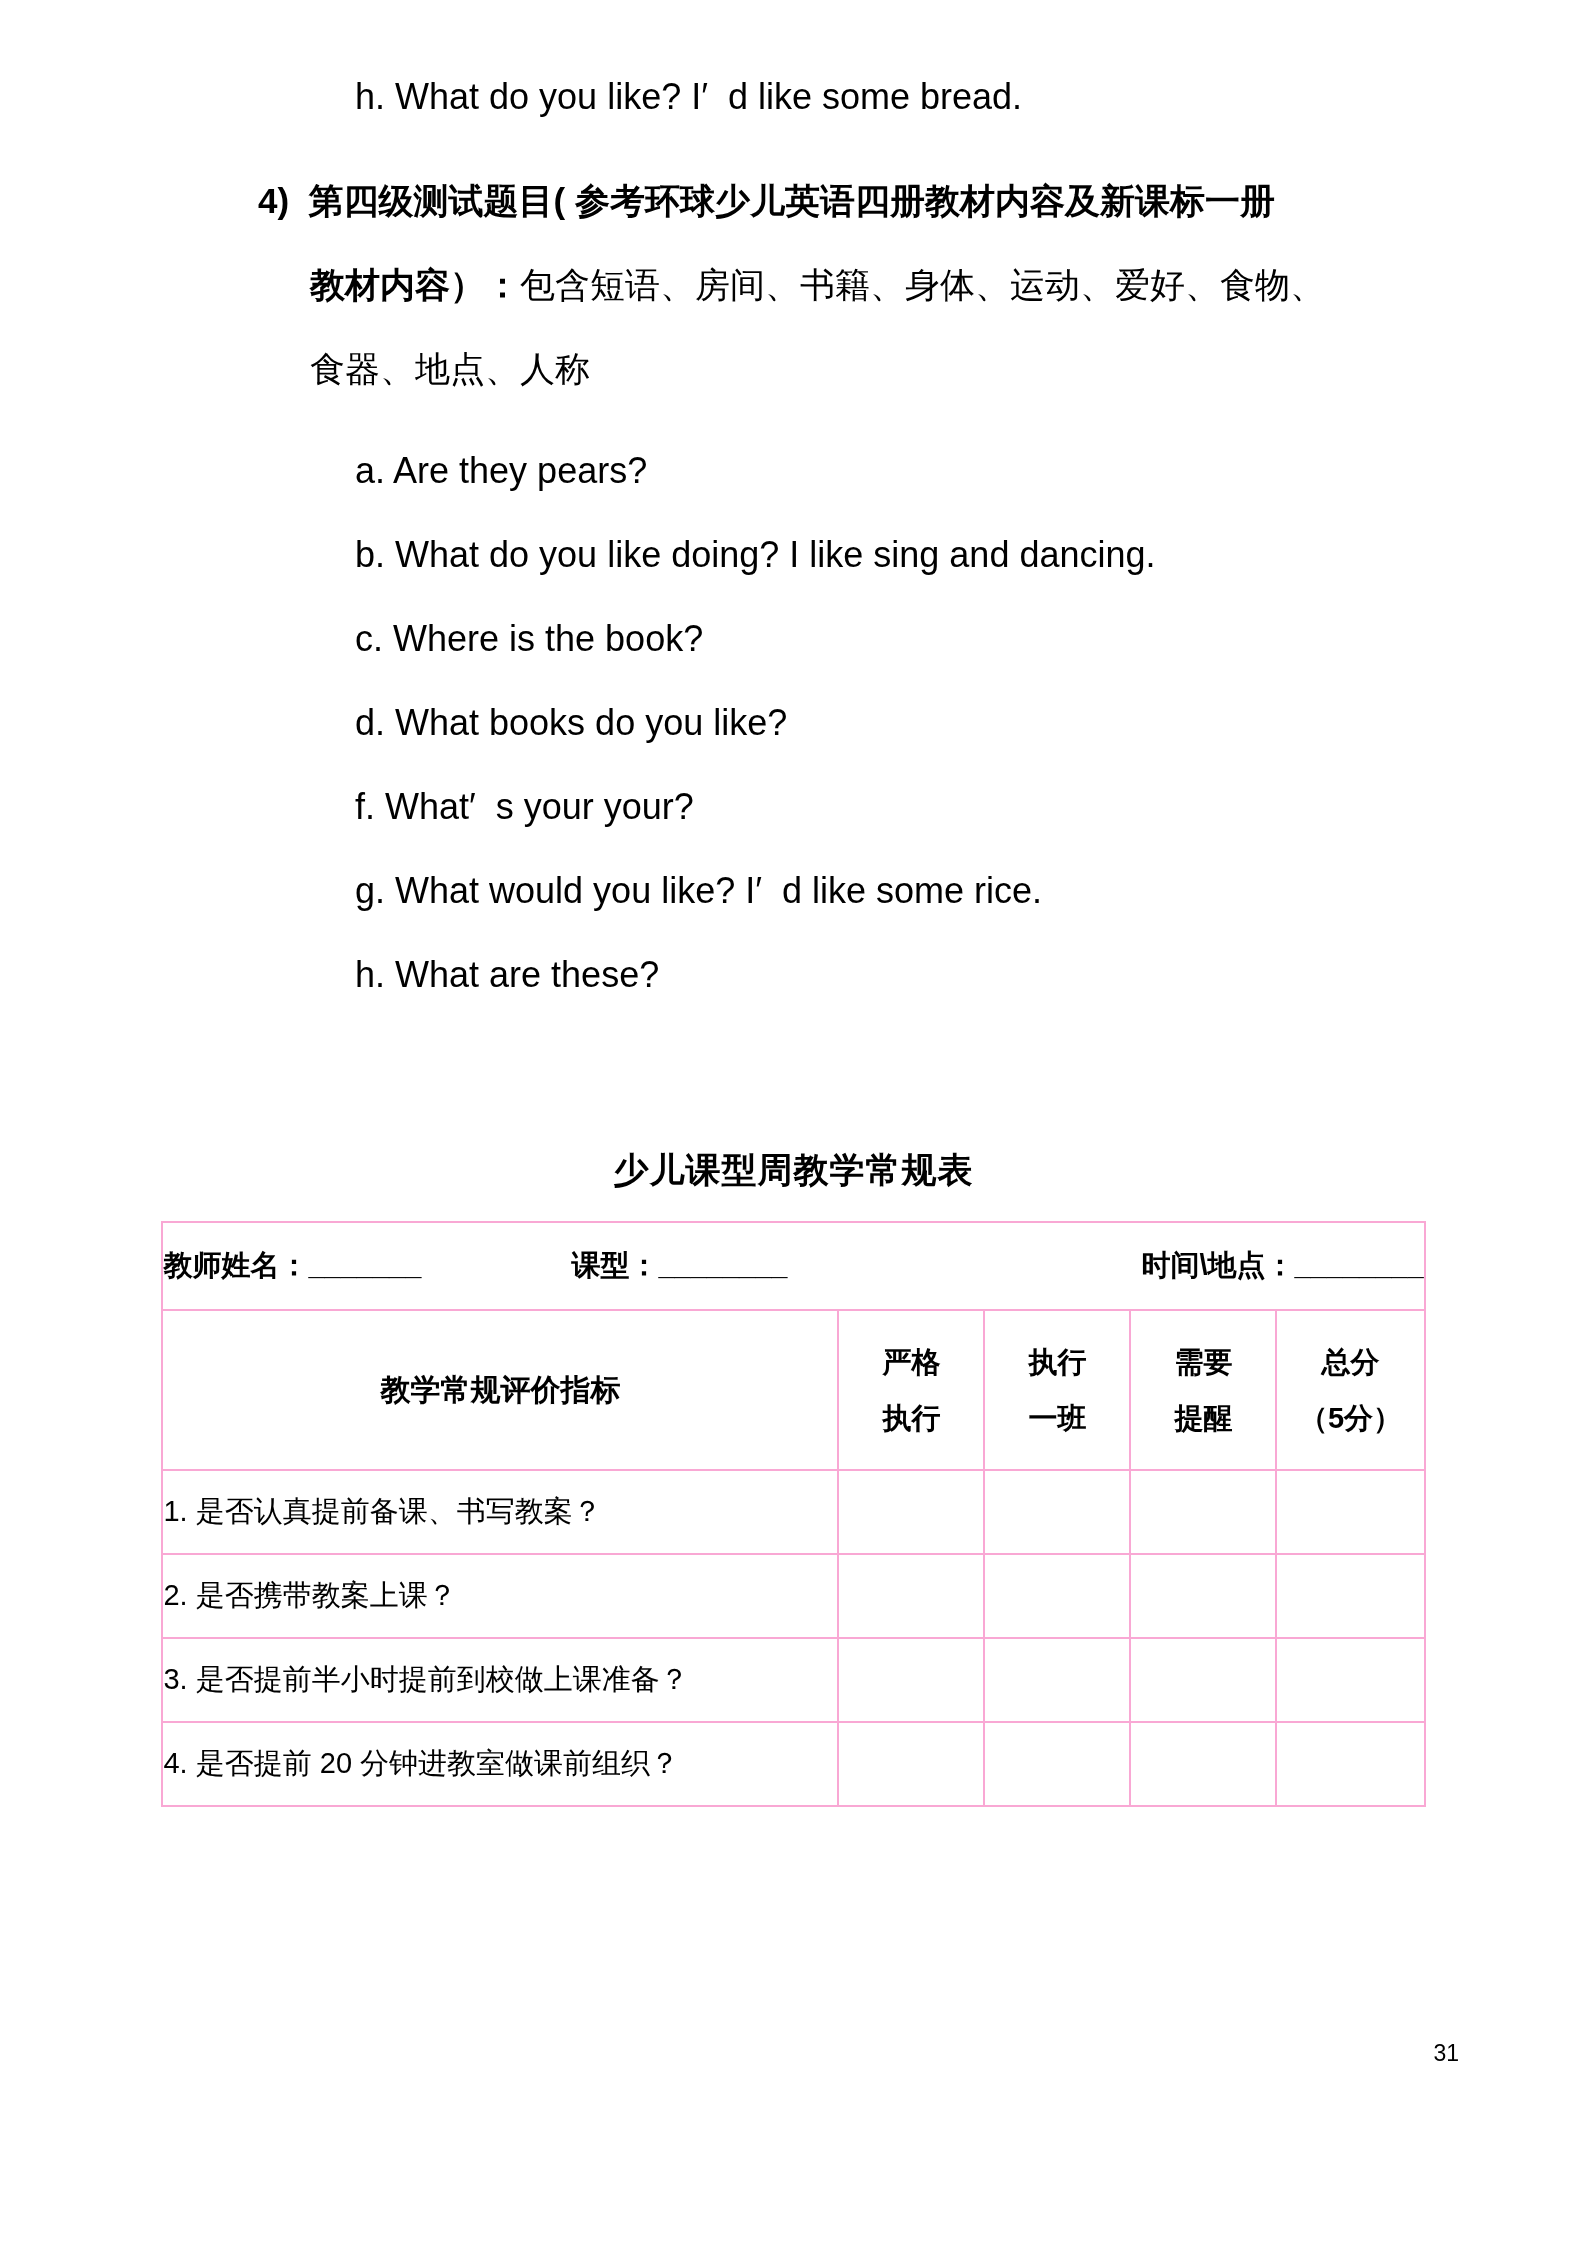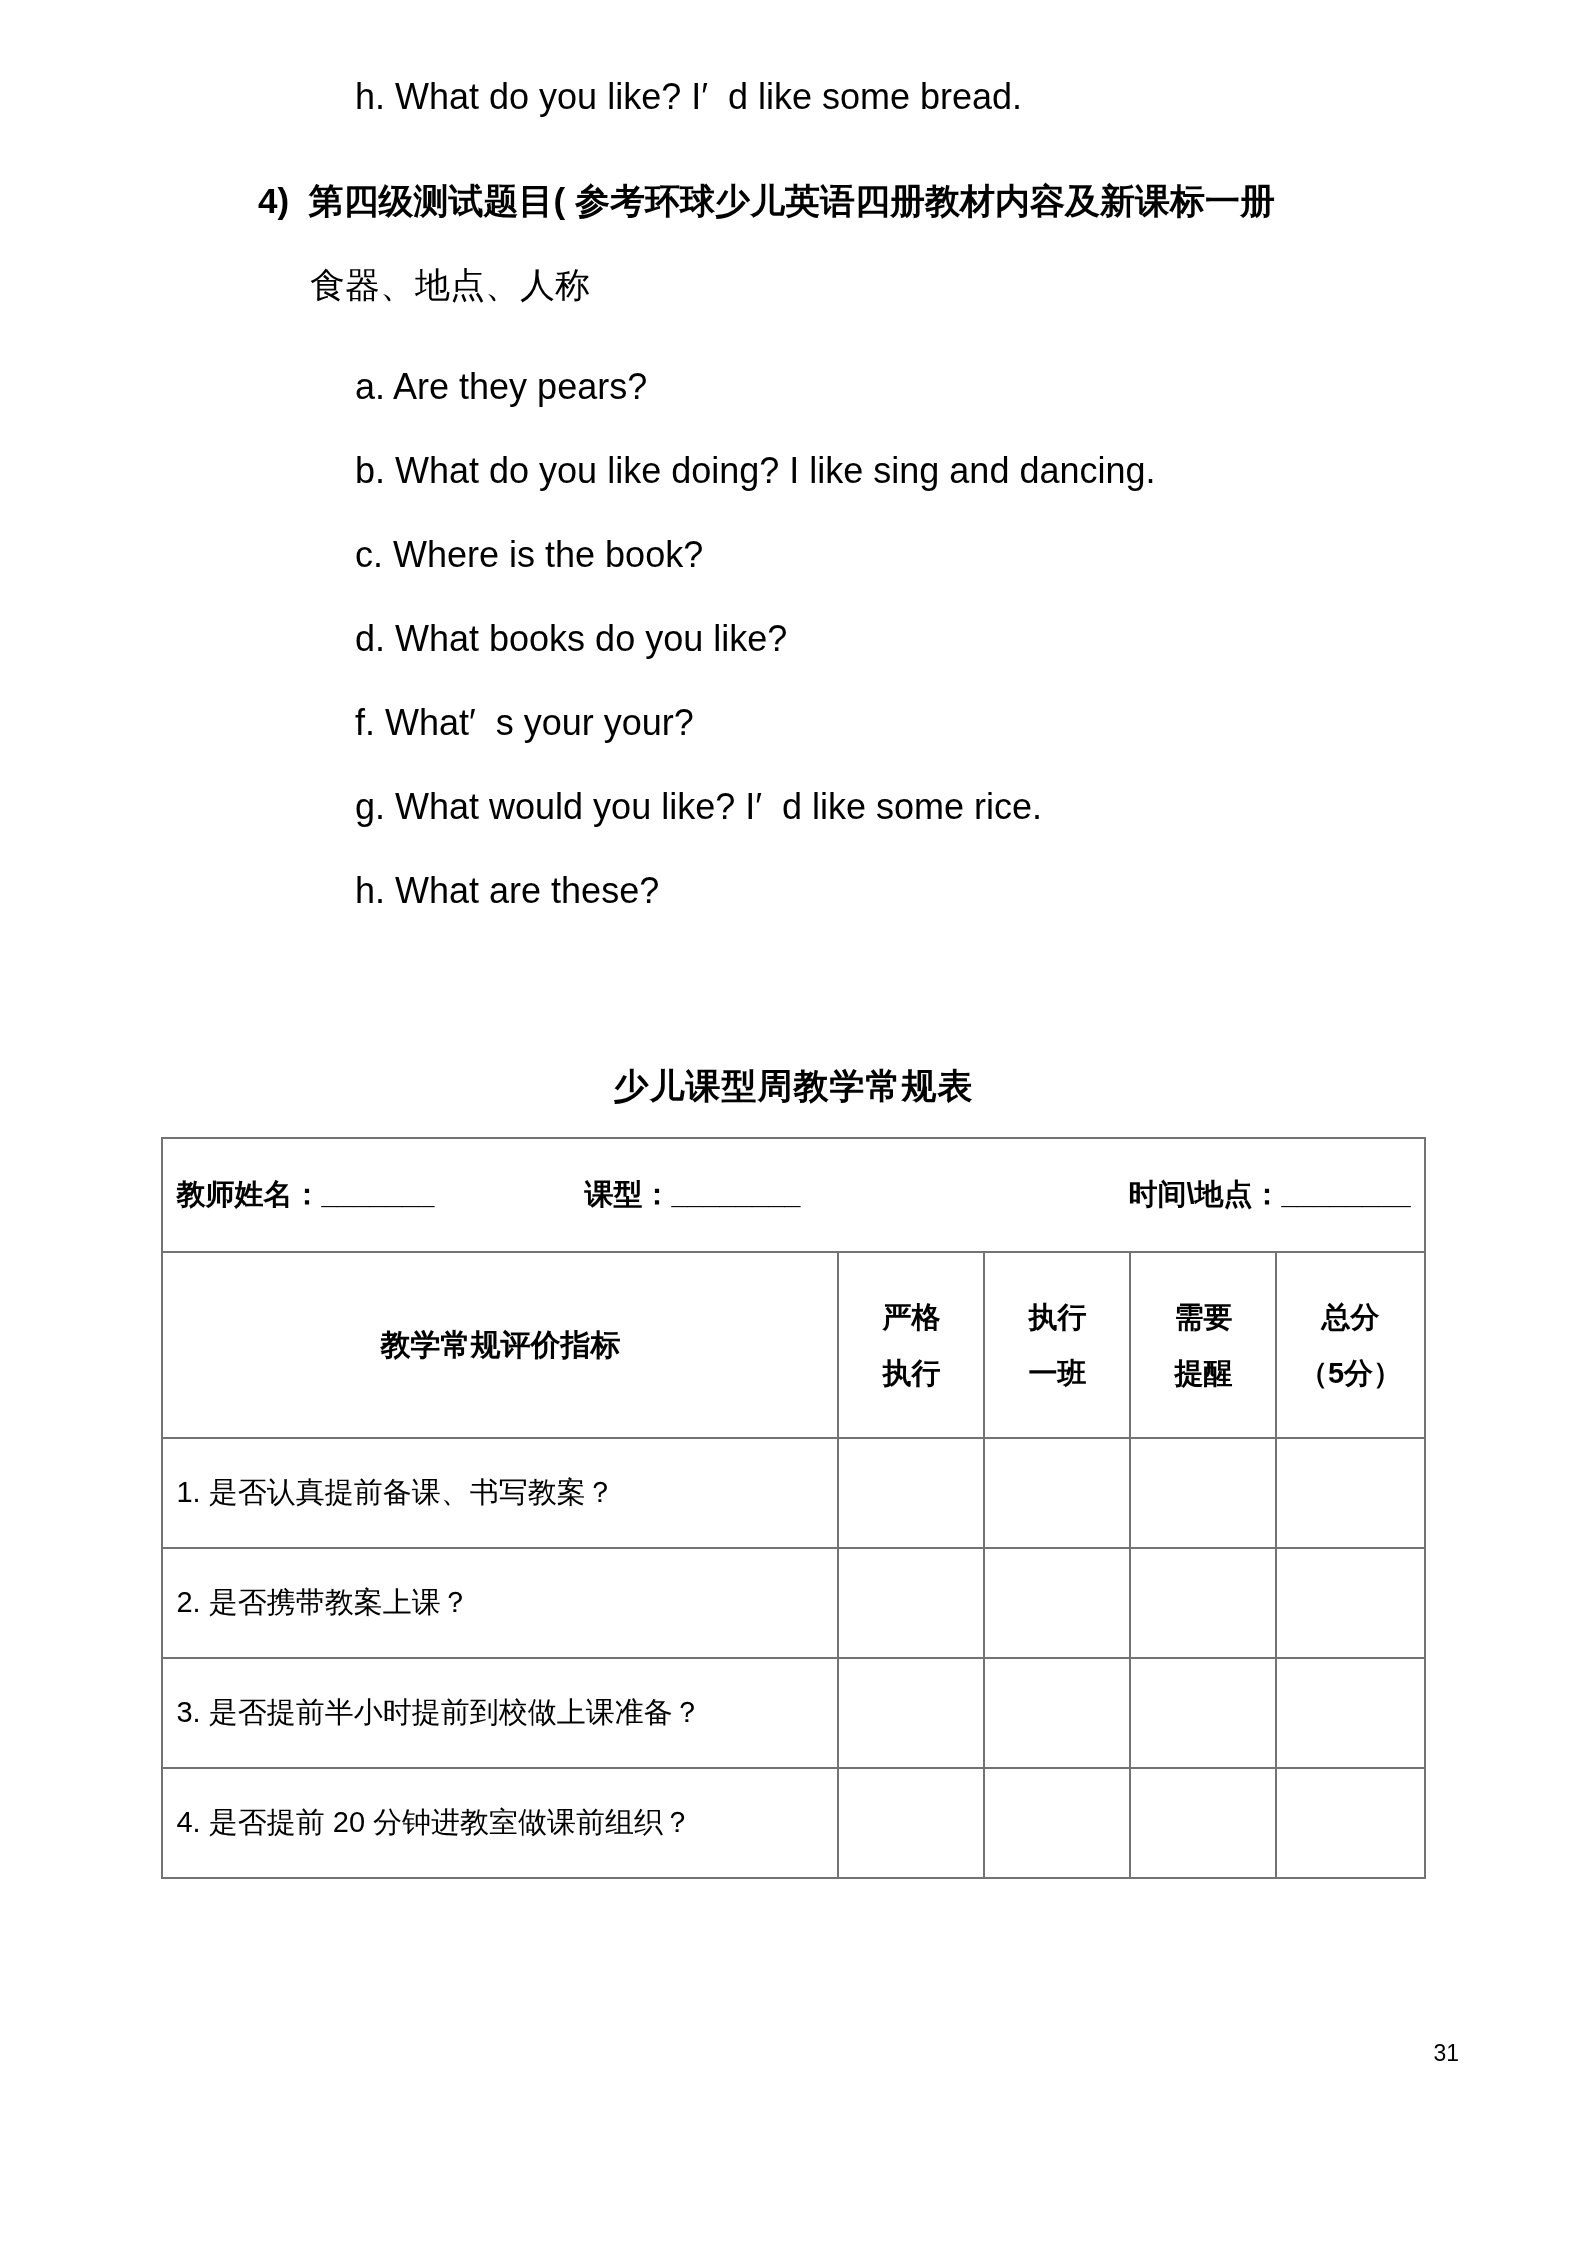--- a/index.html
+++ b/index.html
@@ -81,22 +81,22 @@
     letter-spacing: 1px;
   }
 
   table.sheet {
     margin: 27px auto 0 auto;
     border-collapse: collapse;
     width: 1262px;
     table-layout: fixed;
   }
   table.sheet td {
-    border: 2px solid #737373;
-    padding: 13px;
+    border: 2px solid #f9a8d4;
+    padding: 0;
     vertical-align: middle;
   }
 
   .hdr-row td {
     height: 86px;
   }
   .hdr-fields {
     padding: 0 22px;
     font-size: 29px;
     font-weight: bold;
@@ -151,20 +151,21 @@
 <body>
 
 <div class="page">
 
   <div class="content">
 
     <div class="first-line">h. What do you like? I′  d like some bread.</div>
 
     <div class="heading-block">
       <div class="heading-line l1"><span class="bold">4)</span><span class="bold">  </span><span class="bold">第四级测试题目( 参考环球少儿英语四册教材内容及新课标一册</span></div>
+      <div class="heading-line l2"><span class="bold">教材内容）：</span><span>包含短语、房间、书籍、身体、运动、爱好、食物、</span></div>
       <div class="heading-line l3">食器、地点、人称</div>
     </div>
 
     <div class="items-block">
       <div class="item-line">a. Are they pears?</div>
       <div class="item-line">b. What do you like doing? I like sing and dancing.</div>
       <div class="item-line">c. Where is the book?</div>
       <div class="item-line">d. What books do you like?</div>
       <div class="item-line">f. What′  s your your?</div>
       <div class="item-line">g. What would you like? I′  d like some rice.</div>

